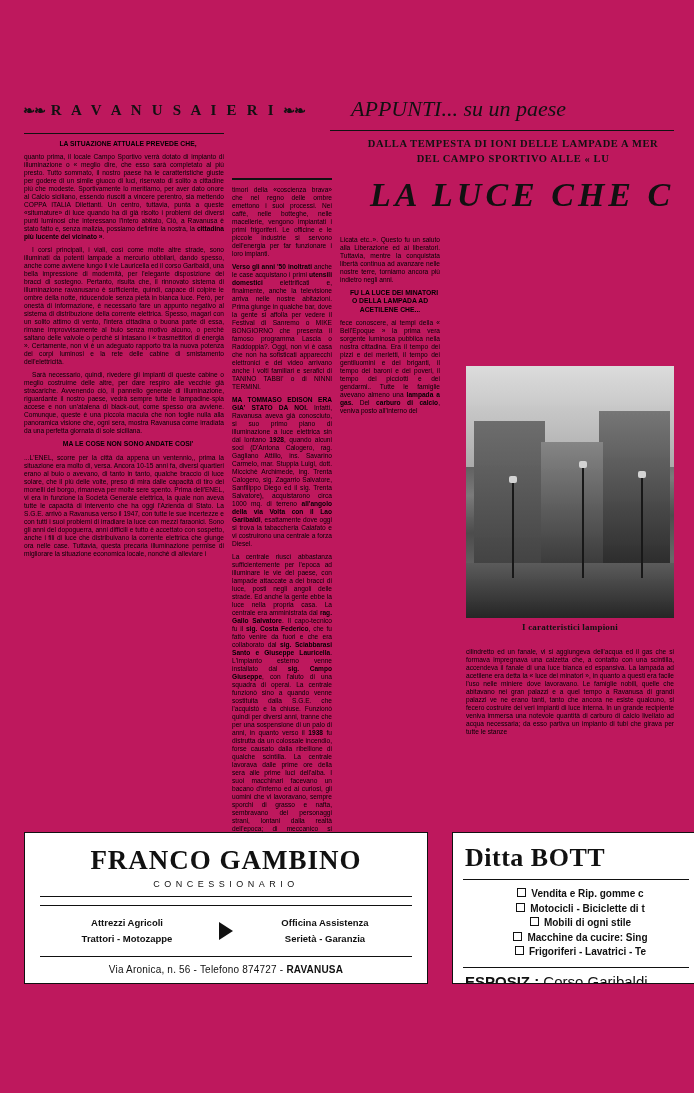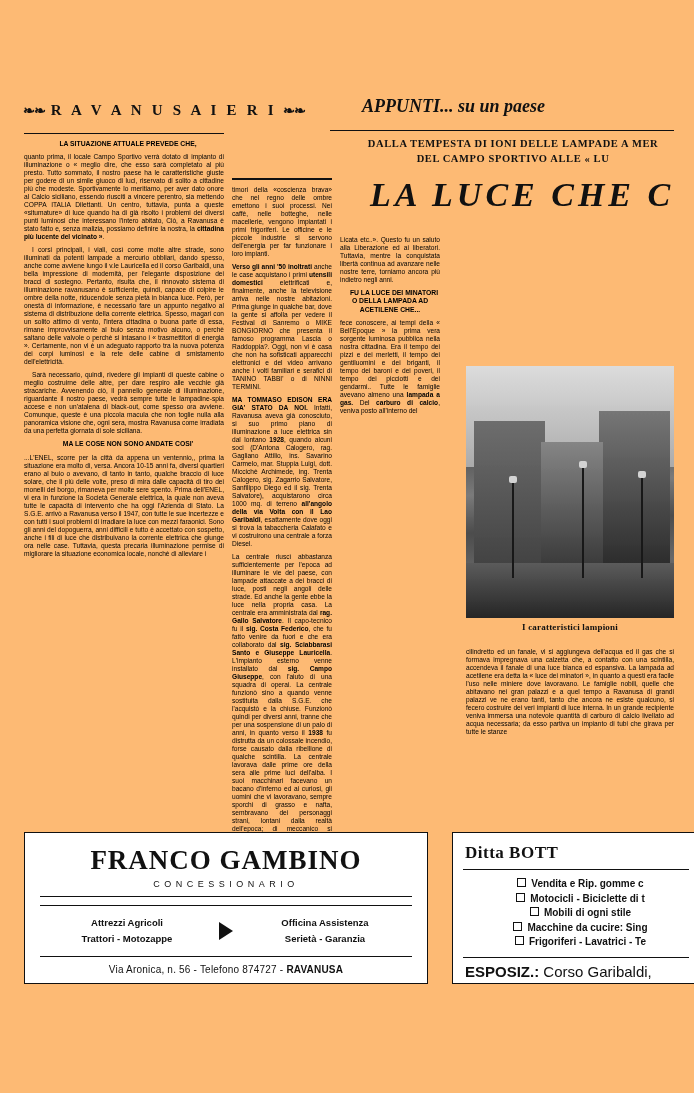--- a/index.html
+++ b/index.html
@@ -13,21 +13,21 @@
     position: relative;
     font-family: "Liberation Sans", sans-serif;
     color: #111;
     overflow: hidden;
   }
   .page {
     position: absolute;
     left: 0; top: 0;
     width: 694px;
     height: 1093px;
-    background: #fdba74;
+    background: #be185d;
   }
   
   .masthead {
     position: absolute;
     left: 24px; top: 96px;
     width: 650px;
     height: 34px;
   }
   .orn {
     font-size: 13px;
@@ -40,24 +40,24 @@
     position: absolute;
     left: 0; top: 6px;
     font-family: "Liberation Serif", serif;
     font-size: 15px;
     font-weight: bold;
     letter-spacing: 3.2px;
     white-space: nowrap;
   }
   .mh-right {
     position: absolute;
-    left: 338px; top: 0px;
-    font-family: "Liberation Serif", serif;
-    font-weight: bold;
-    font-size: 18px;
+    left: 327px; top: 0px;
+    font-family: "Liberation Serif", serif;
+    font-weight: normal;
+    font-size: 22px;
     letter-spacing: 0px;
     white-space: nowrap;
     font-style: italic;
   }
   .mh-rule {
     position: absolute;
     left: 330px; top: 130px;
     width: 344px;
     height: 1px;
     background: #111;
@@ -247,21 +247,21 @@
     width: 242px; height: 152px;
     border: 1.5px solid #111;
     border-right: none;
     box-sizing: border-box;
     background: #fff;
     overflow: hidden;
   }
   .ad2-title {
     font-family: "Liberation Serif", serif;
     font-weight: bold;
-    font-size: 17px;
+    font-size: 26px;
     margin: 10px 0 0 12px;
     letter-spacing: 0.5px;
     white-space: nowrap;
   }
   .ad2-hr { width: 226px; height:1px; background:#111; margin: 6px 0 0 10px; }
   .ad2-list { margin: 7px 0 0 14px; text-align: center; }
   .ad2-item {
     font-family: "Liberation Sans", sans-serif;
     font-weight: bold;
     font-size: 10px;

